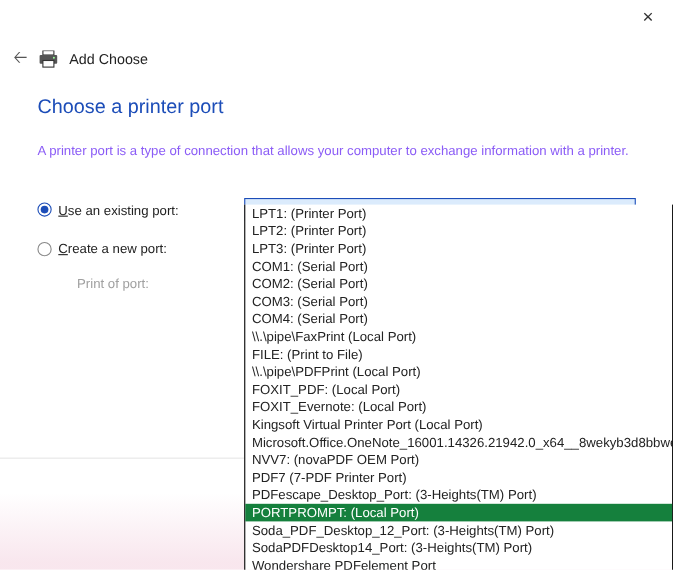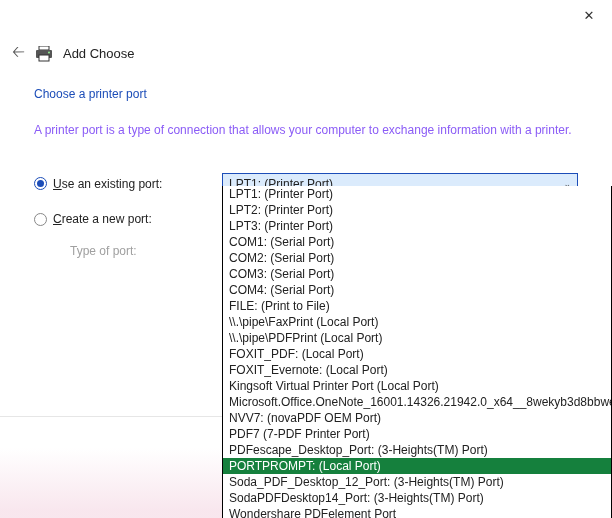--- a/index.html
+++ b/index.html
@@ -41,21 +41,21 @@
   }
   .printer-icon svg { display:block; }
   .header-label {
     font-size: 13px;
     color: #222;
   }
   .content {
     padding: 6px 34px 0 34px;
   }
   .page-title {
-    font-size: 12px;
+    font-size: 18px;
     color: #1C4DB8;
     font-weight: 400;
     margin-bottom: 22px;
   }
   .description {
     font-size: 12px;
     color: #8b5cf6;
     margin-bottom: 36px;
   }
   .form-area {
@@ -194,38 +194,38 @@
       <span>LPT1: (Printer Port)</span>
       <span class="chev">⌄</span>
     </div>
 
     <div class="radio-row">
       <span class="radio unchecked"></span>
       <span class="radio-label"><span class="underline">C</span><span>reate a new port:</span></span>
     </div>
     <div></div>
 
-    <div class="sublabel">Type of port:</div>
+    <div class="sublabel">Print of port:</div>
     <div></div>
 
   </div>
 </div>
 
 <div class="thin-sep"></div>
 
 <div class="dropdown" id="dropdown">
     <div class="opt">LPT1: (Printer Port)</div>
     <div class="opt">LPT2: (Printer Port)</div>
     <div class="opt">LPT3: (Printer Port)</div>
     <div class="opt">COM1: (Serial Port)</div>
     <div class="opt">COM2: (Serial Port)</div>
     <div class="opt">COM3: (Serial Port)</div>
     <div class="opt">COM4: (Serial Port)</div>
+    <div class="opt">\\.\pipe\FaxPrint (Local Port)</div>
     <div class="opt">FILE: (Print to File)</div>
-    <div class="opt">\\.\pipe\FaxPrint (Local Port)</div>
     <div class="opt">\\.\pipe\PDFPrint (Local Port)</div>
     <div class="opt">FOXIT_PDF: (Local Port)</div>
     <div class="opt">FOXIT_Evernote: (Local Port)</div>
     <div class="opt">Kingsoft Virtual Printer Port (Local Port)</div>
     <div class="opt">Microsoft.Office.OneNote_16001.14326.21942.0_x64__8wekyb3d8bbwe</div>
     <div class="opt">NVV7: (novaPDF OEM Port)</div>
     <div class="opt">PDF7 (7-PDF Printer Port)</div>
     <div class="opt">PDFescape_Desktop_Port: (3-Heights(TM) Port)</div>
     <div class="opt sel">PORTPROMPT: (Local Port)</div>
     <div class="opt">Soda_PDF_Desktop_12_Port: (3-Heights(TM) Port)</div>

